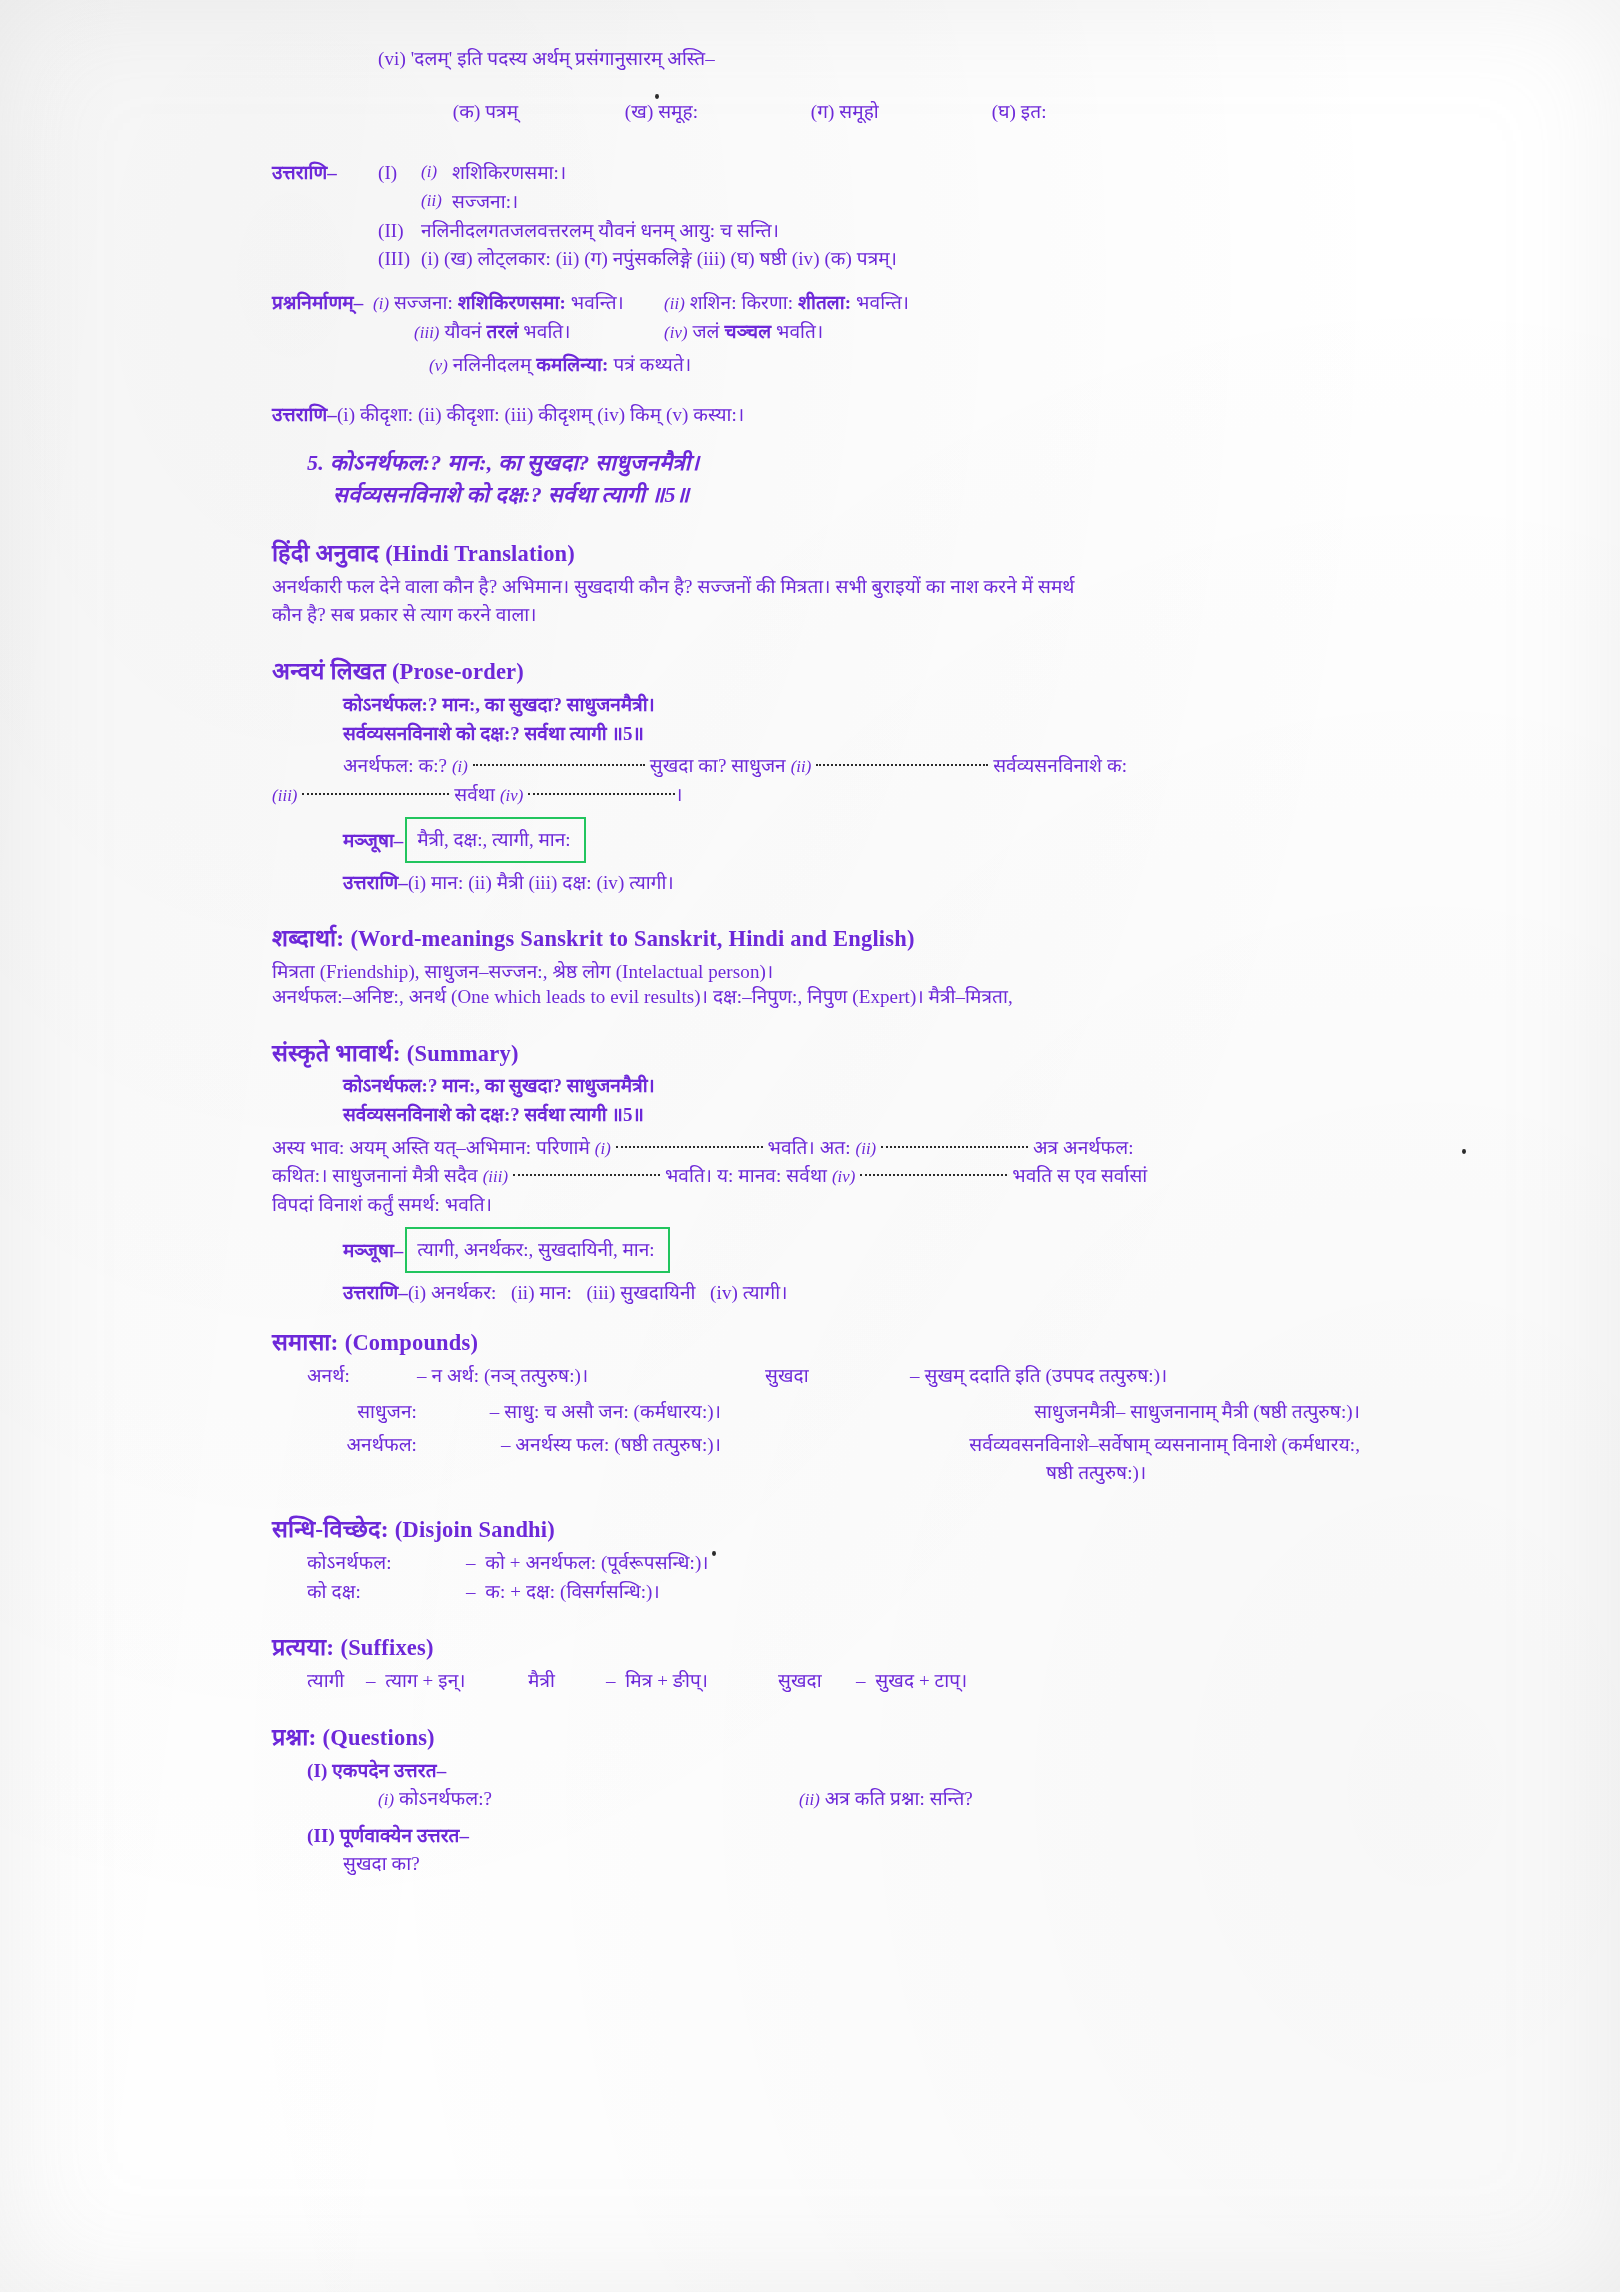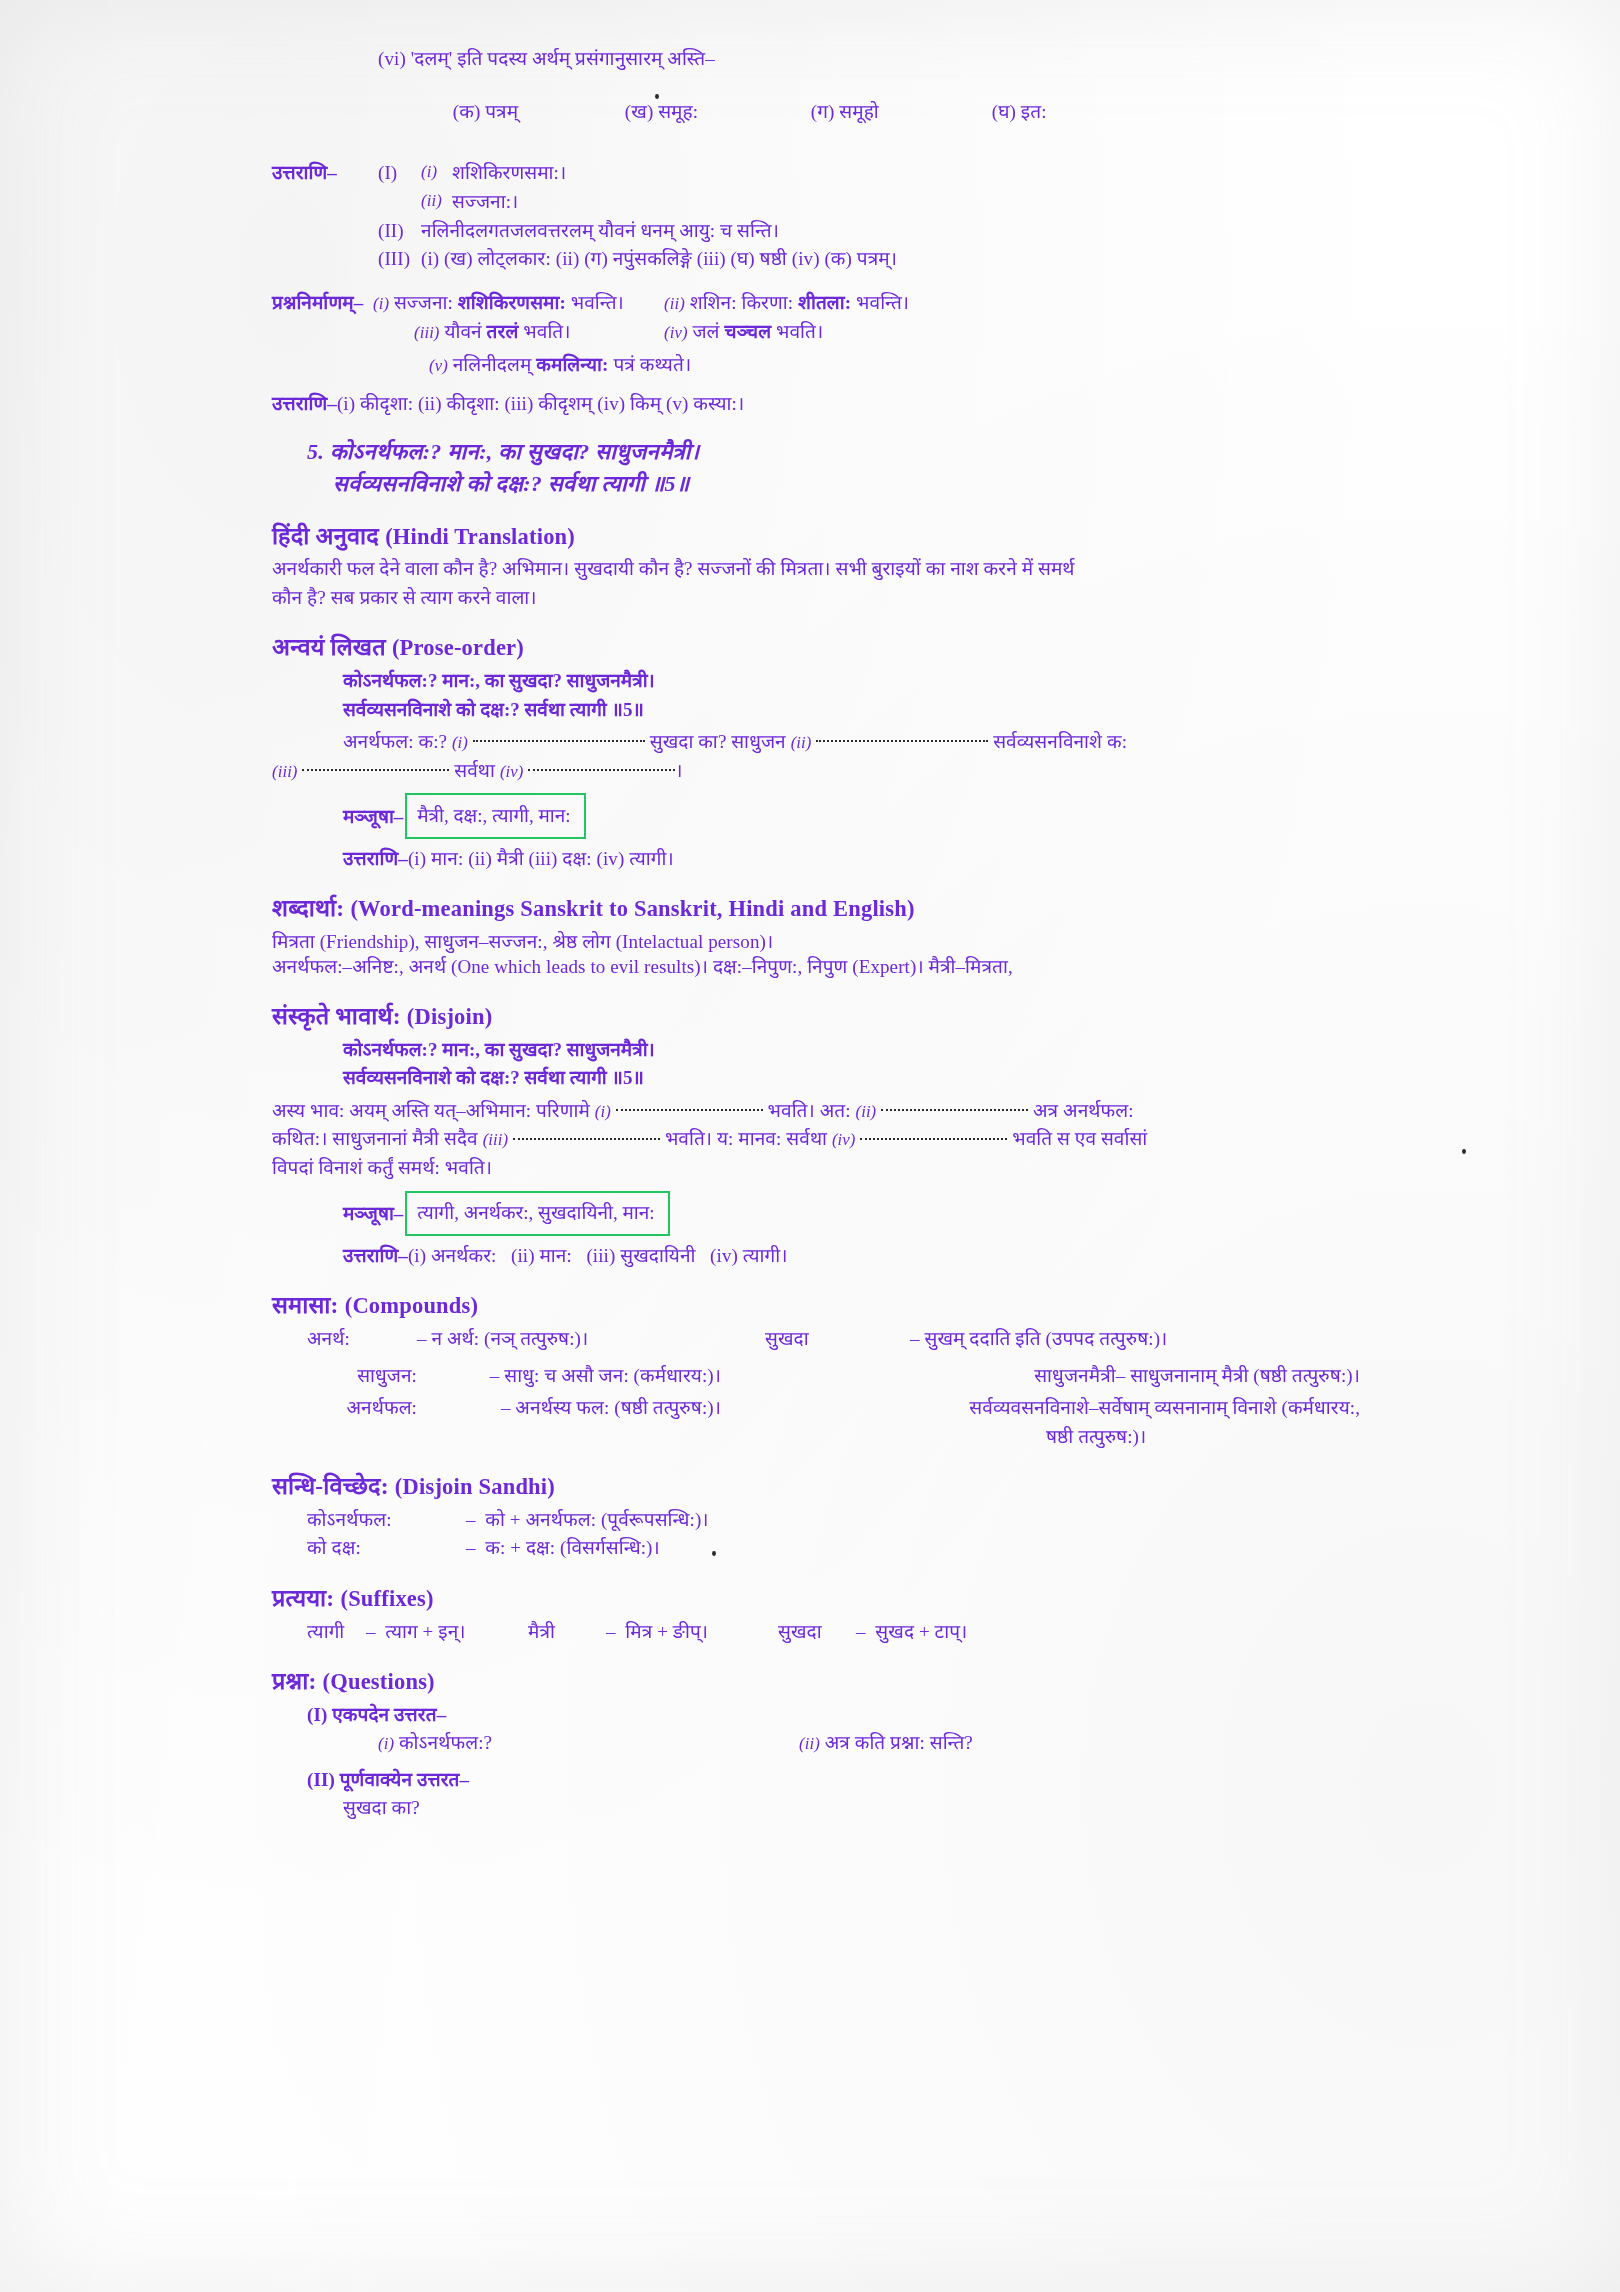--- a/index.html
+++ b/index.html
@@ -66,21 +66,21 @@
   }
 
   
   .ind1 { padding-left: 35px; }
   .ind2 { padding-left: 71px; }
   .ind3 { padding-left: 106px; }
   .ind4 { padding-left: 142px; }
   .mt4 { margin-top: 3.9px; }
   .mt8 { margin-top: 7.8px; }
   .mt12 { margin-top: 11.8px; }
-  .mt16 { margin-top: 15px; }
+  .mt16 { margin-top: 26px; }
   .mt20 { margin-top: 19.6px; }
   .b { font-weight: 700; }
 
   .dots {
     display: inline-block;
     vertical-align: 5.9px;
     border-top: 2px dotted #2a2a2a;
     height: 0;
   }
   .d-md { width: 147px; }
@@ -198,21 +198,21 @@
       <span class="ln dev ind2 mt8"><span class="b">उत्तराणि–</span><span>(i) मान: (ii) मैत्री (iii) दक्ष: (iv) त्यागी।</span></span>
     </div>
 
     <div class="row mt16">
       <div class="sec-head"><span>शब्दार्था:</span> <span class="en eng">(Word-meanings Sanskrit to Sanskrit, Hindi and English)</span></div>
       <span class="ln dev mt4">मित्रता (Friendship), साधुजन–सज्जन:, श्रेष्ठ लोग (Intelactual person)।</span>
       <span class="ln dev">अनर्थफल:–अनिष्ट:, अनर्थ (One which leads to evil results)। दक्ष:–निपुण:, निपुण (Expert)। मैत्री–मित्रता,</span>
     </div>
 
     <div class="row mt16">
-      <div class="sec-head"><span>संस्कृते  भावार्थ:</span> <span class="en eng">(Disjoin)</span></div>
+      <div class="sec-head"><span>संस्कृते  भावार्थ:</span> <span class="en eng">(Summary)</span></div>
       <span class="ln dev-b ind2">कोऽनर्थफल:? मान:, का सुखदा? साधुजनमैत्री।</span>
       <span class="ln dev-b ind2 mt4">सर्वव्यसनविनाशे को दक्ष:? सर्वथा त्यागी ॥5॥</span>
 
       <span class="ln dev mt8"><span>अस्य भाव: अयम् अस्ति यत्–अभिमान: परिणामे</span> <span class="rn">(i)</span> <span class="dots d-md"></span> <span>भवति। अत:</span> <span class="rn">(ii)</span> <span class="dots d-md"></span> <span>अत्र अनर्थफल:</span></span>
       <span class="ln dev mt4"><span>कथित:। साधुजनानां मैत्री सदैव</span> <span class="rn">(iii)</span> <span class="dots d-md"></span> <span>भवति। य: मानव: सर्वथा</span> <span class="rn">(iv)</span> <span class="dots d-md"></span> <span>भवति स एव सर्वासां</span></span>
       <span class="ln dev mt4">विपदां विनाशं कर्तुं समर्थ: भवति।</span>
 
       <div class="manj-wrap ind2">
         <span class="manj-label">मञ्जूषा–</span>
         <span class="manj-box">त्यागी,   अनर्थकर:,   सुखदायिनी,   मान:</span>

